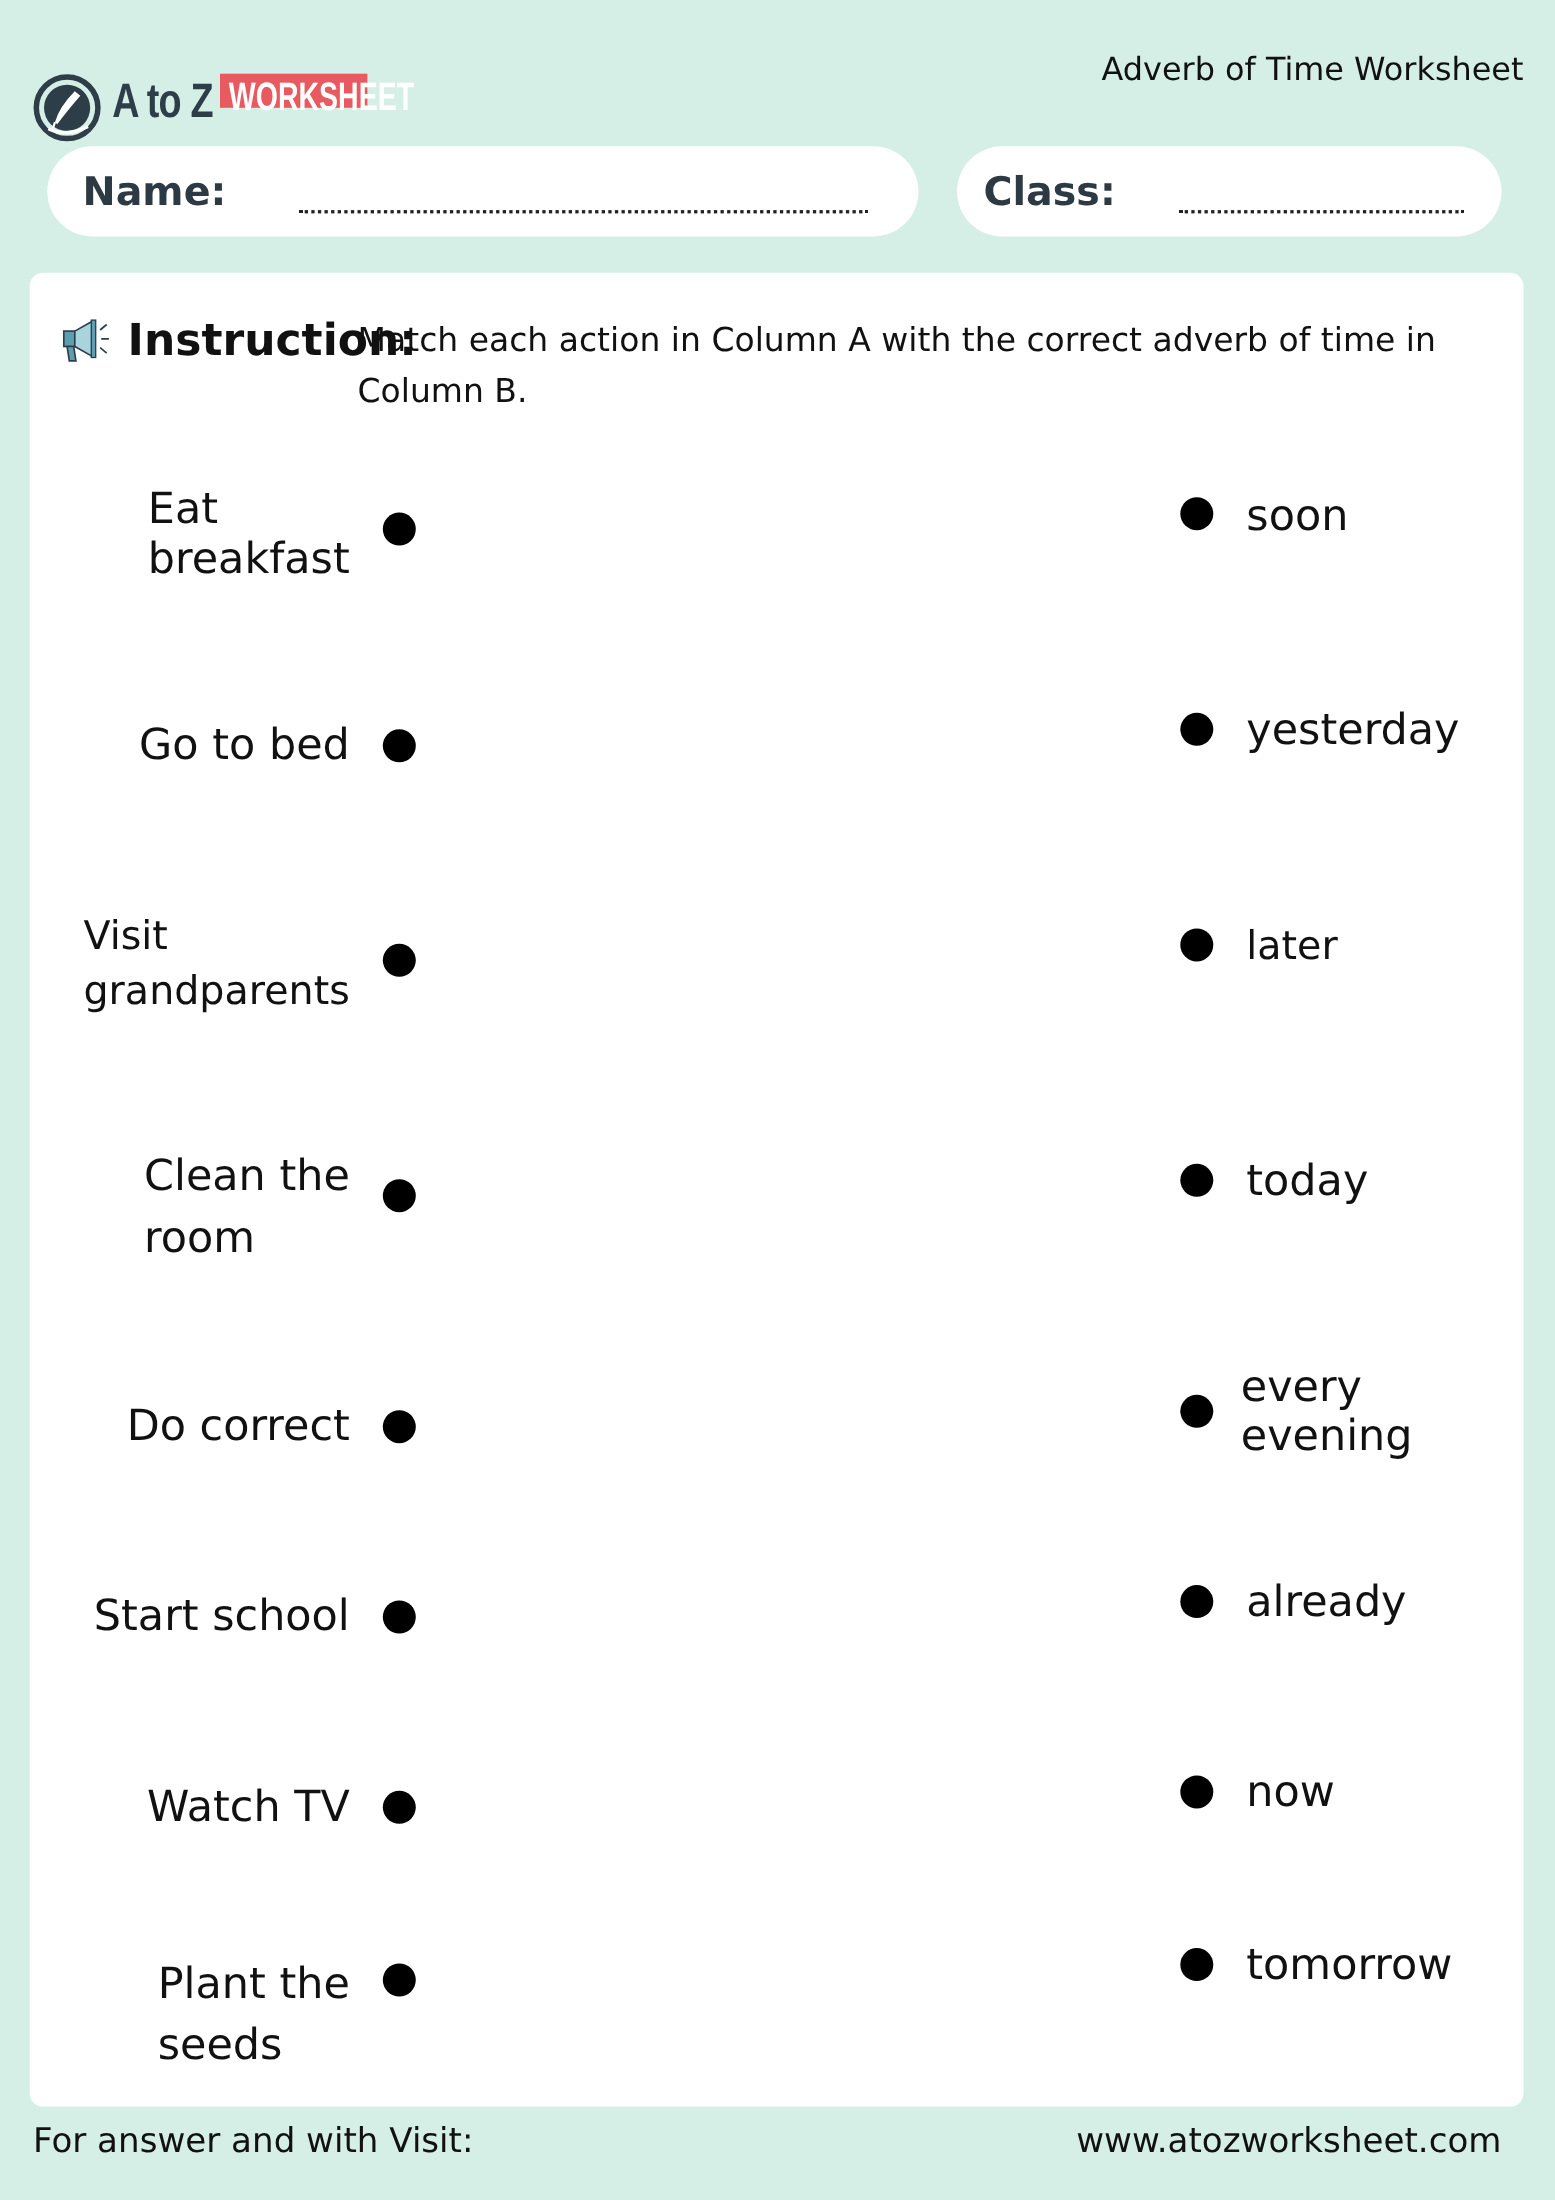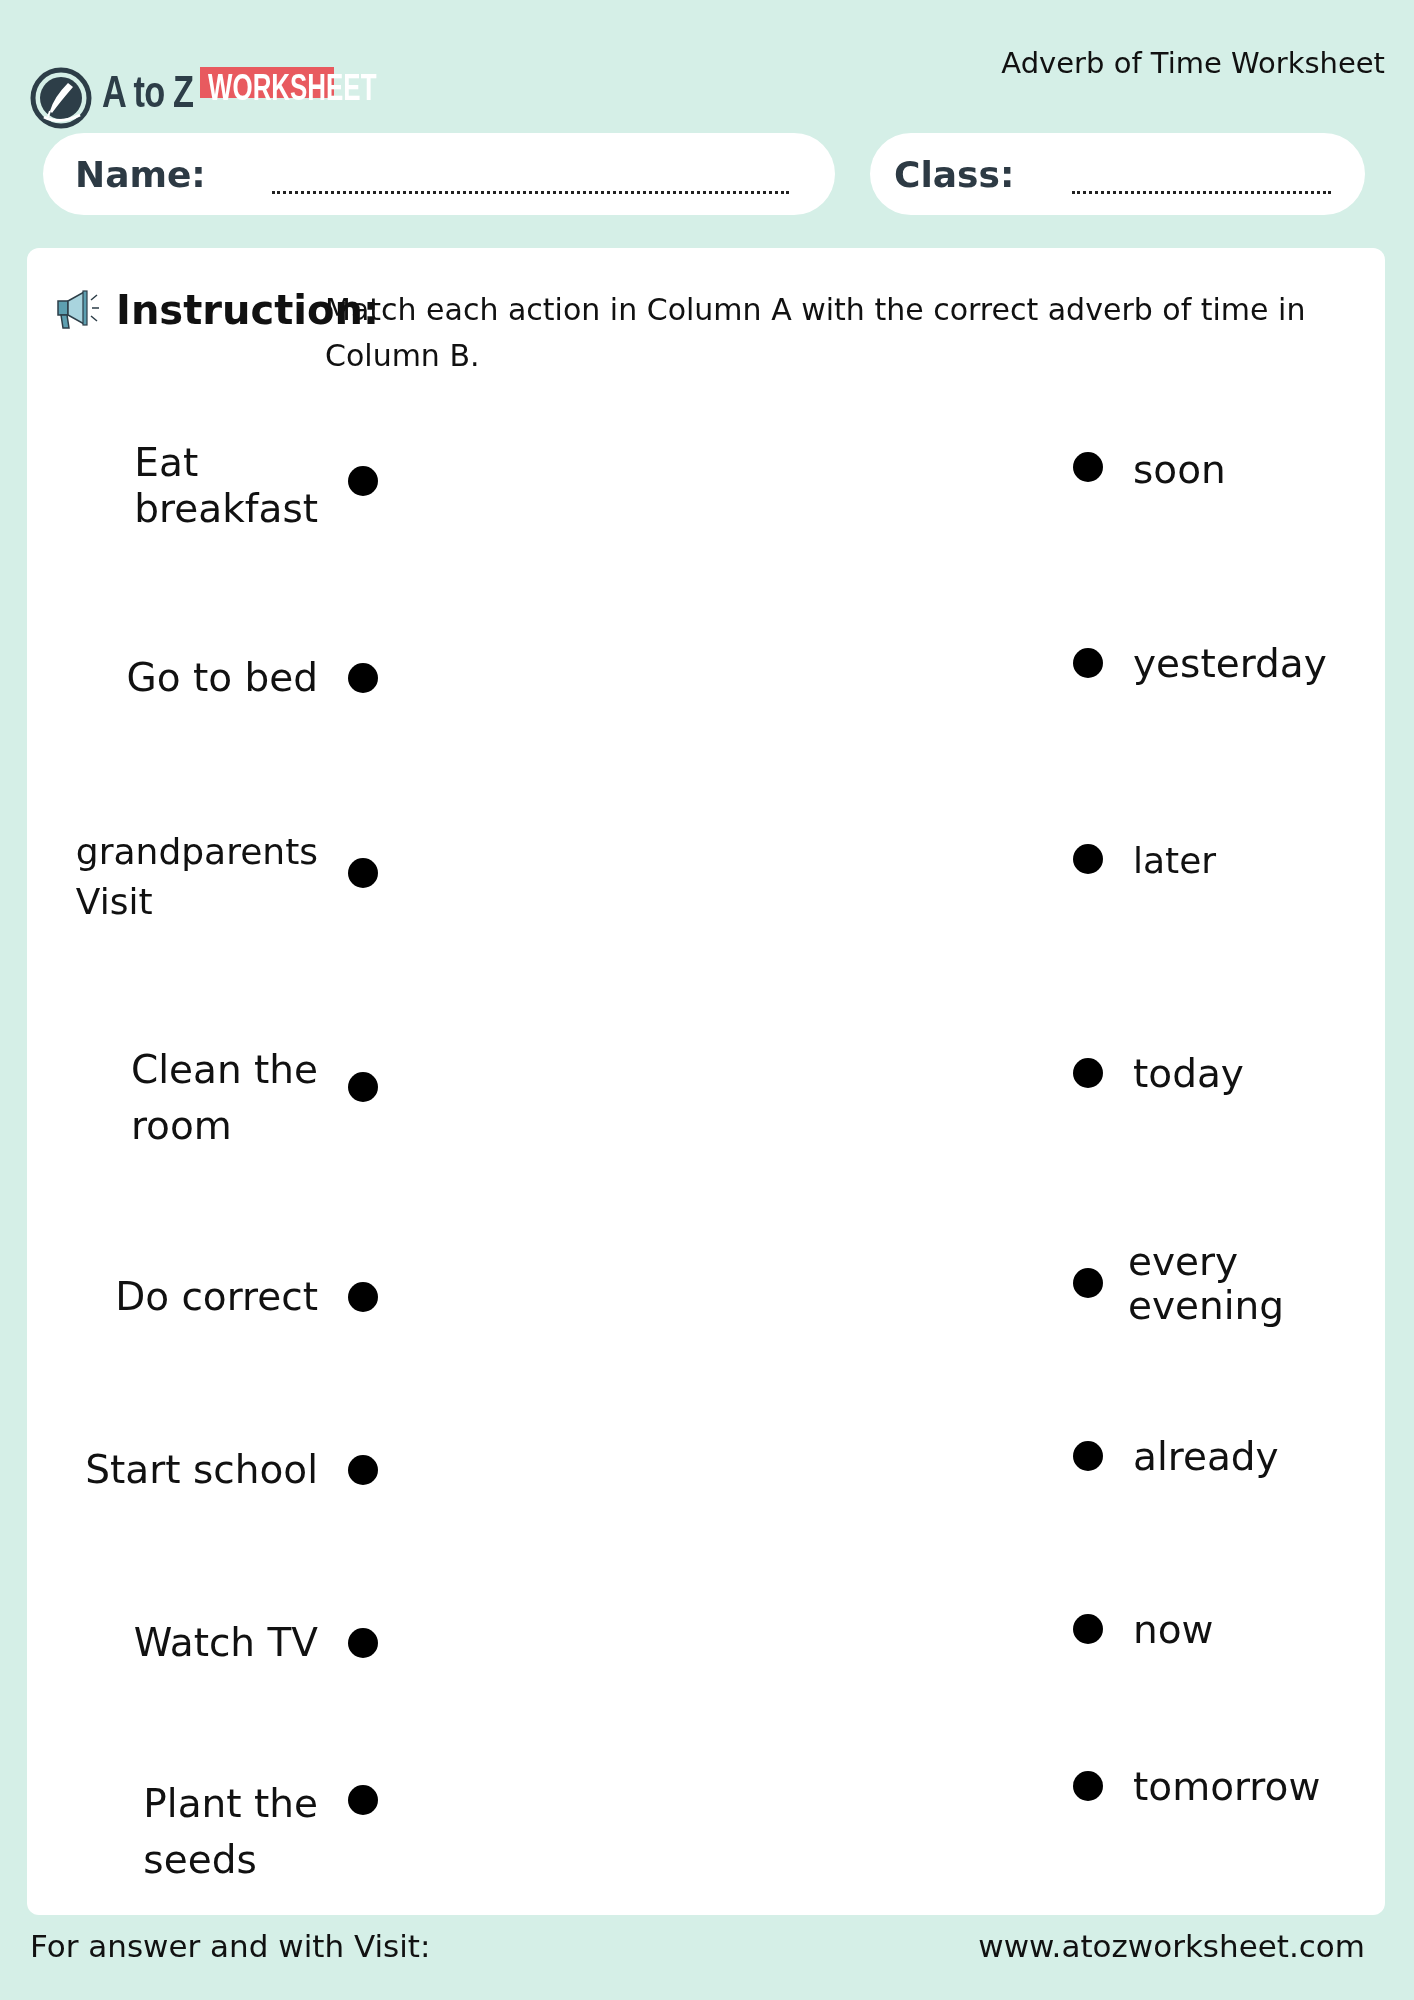--- a/index.html
+++ b/index.html
@@ -104,22 +104,22 @@
 <div class="abs instr-text">Match each action in Column A with the correct adverb of time in Column B.</div>
 
 <div class="abs a-text" style="top:440px">
   <div>Eat</div>
     <div>breakfast</div>
 </div>
 <div class="abs a-text" style="top:655px">
   <div>Go to bed</div>
 </div>
 <div class="abs a-text" style="top:827px;font-size:36px;line-height:50px">
-  <div>grandparents</div>
-    <div>Visit</div>
+  <div>Visit</div>
+    <div>grandparents</div>
 </div>
 <div class="abs a-text" style="top:1042px;line-height:56px">
   <div>Clean the</div>
     <div>room</div>
 </div>
 <div class="abs a-text" style="top:1274px">
   <div>Do correct</div>
 </div>
 <div class="abs a-text" style="top:1447px">
   <div>Start school</div>

